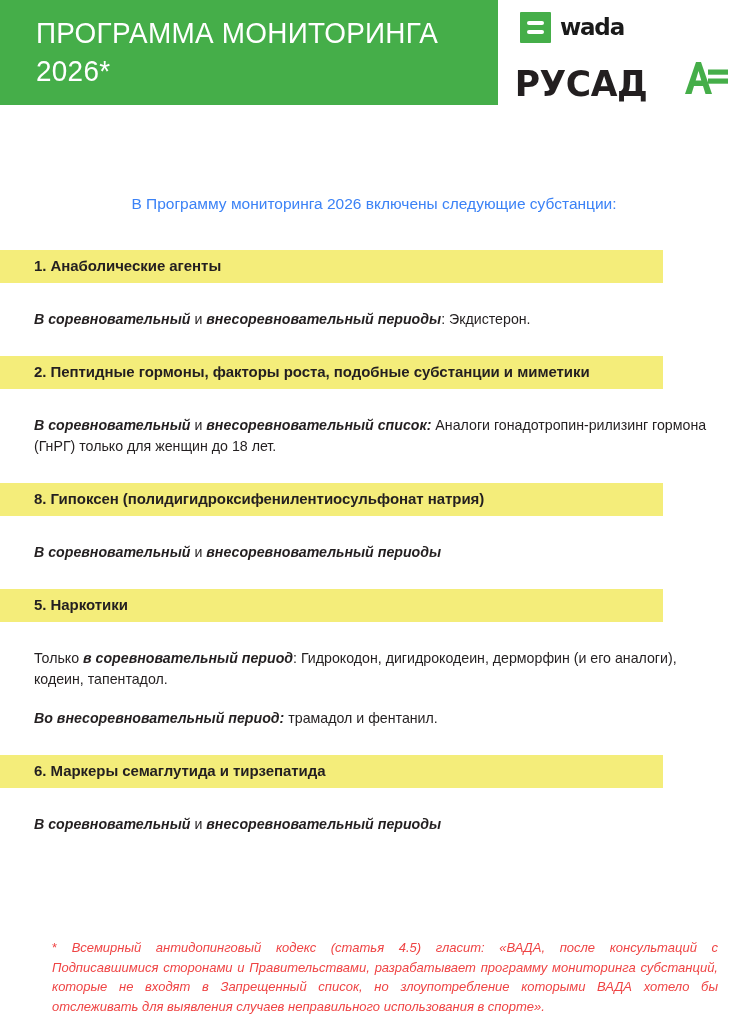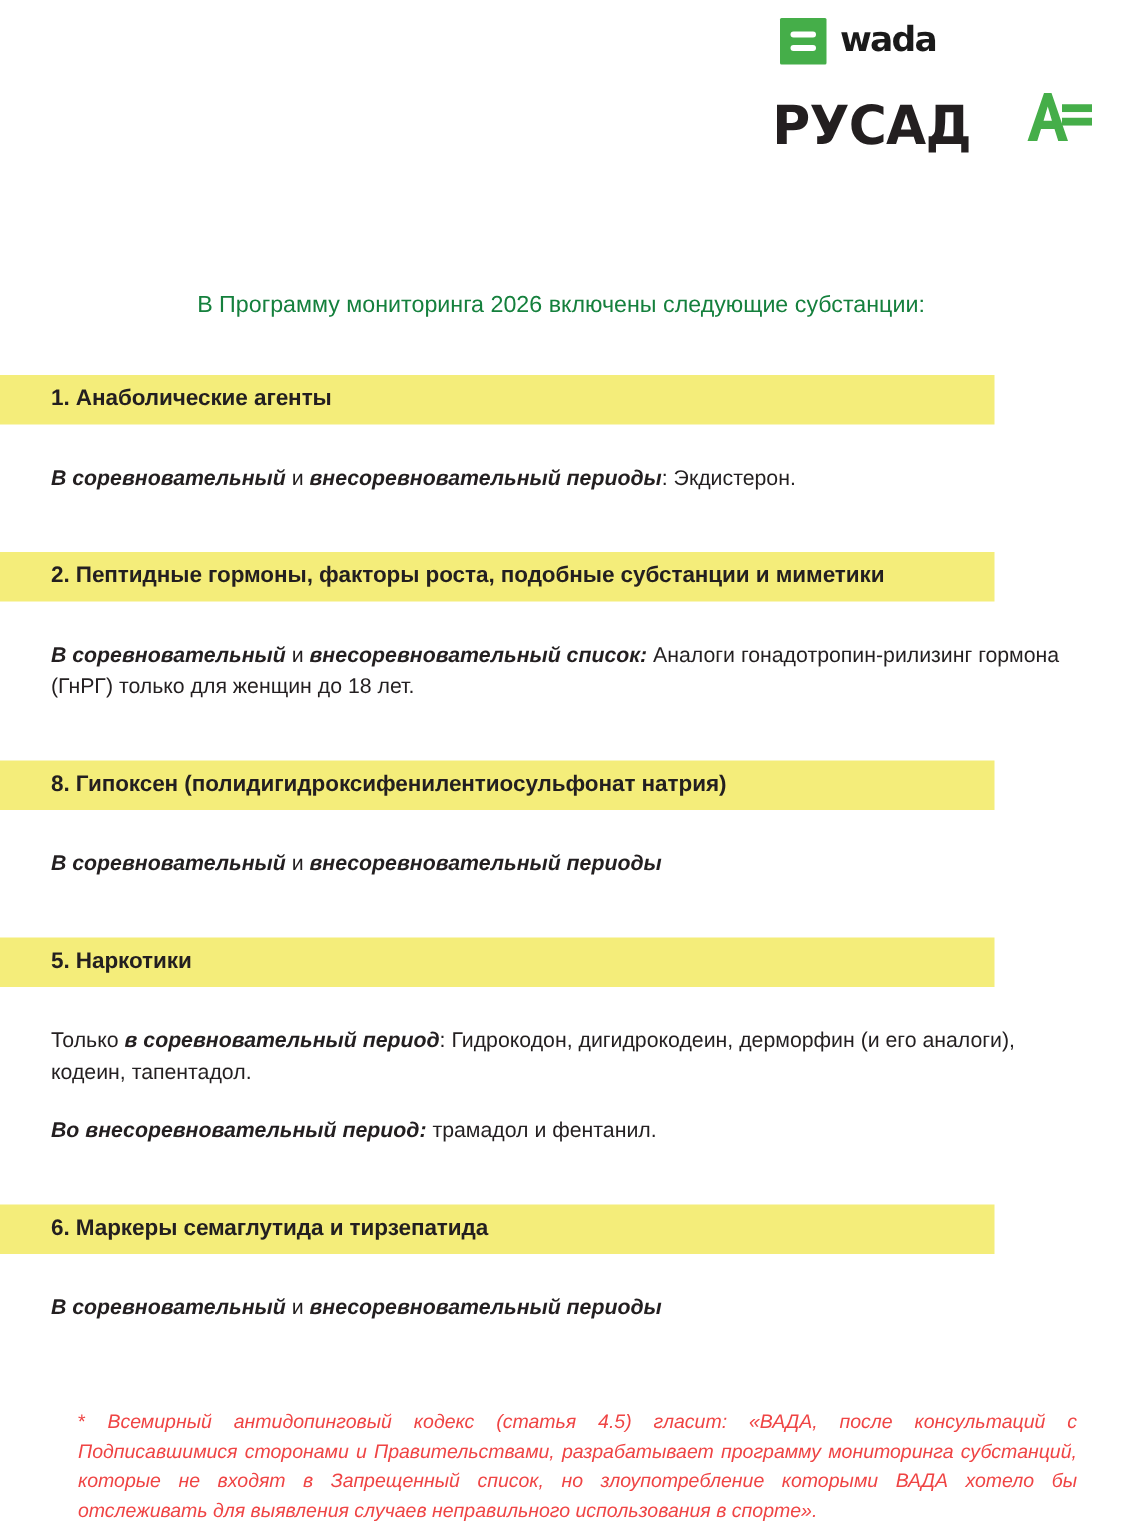--- a/index.html
+++ b/index.html
@@ -112,30 +112,30 @@
     margin-left: 1px;
   }
   .rusada-mark svg { display: block; }
 
   
   .intro {
     margin: 76px 0 0 0;
     text-align: center;
     font-size: 15.5px;
     line-height: 20px;
-    color: #15803d;
+    color: #3b82f6;
     padding: 0 40px;
   }
 
   
   .sections {
     margin-top: 36px;
   }
   .section {
-    margin-bottom: 16px;
+    margin-bottom: 4px;
   }
   .section-bar {
     background: #f4ed7a;
     width: 663px;
     box-sizing: border-box;
     padding: 6px 10px 7px 34px;
     font-size: 15px;
     font-weight: 700;
     color: #231f20;
     line-height: 20px;
@@ -174,20 +174,24 @@
   }
   .footnote .star {
     font-style: normal;
   }
 </style>
 </head>
 <body>
 
 <div class="header">
 
+  <div class="title-banner">
+    <div class="title-line">ПРОГРАММА МОНИТОРИНГА</div>
+    <div class="title-line">2026*</div>
+  </div>
 
   <div class="logos">
 
     <div class="wada-logo">
       <span class="wada-mark"></span>
       <span class="wada-word">wada</span>
     </div>
 
     <div class="rusada-logo">
       <span class="rusada-dark">РУСАД</span>

